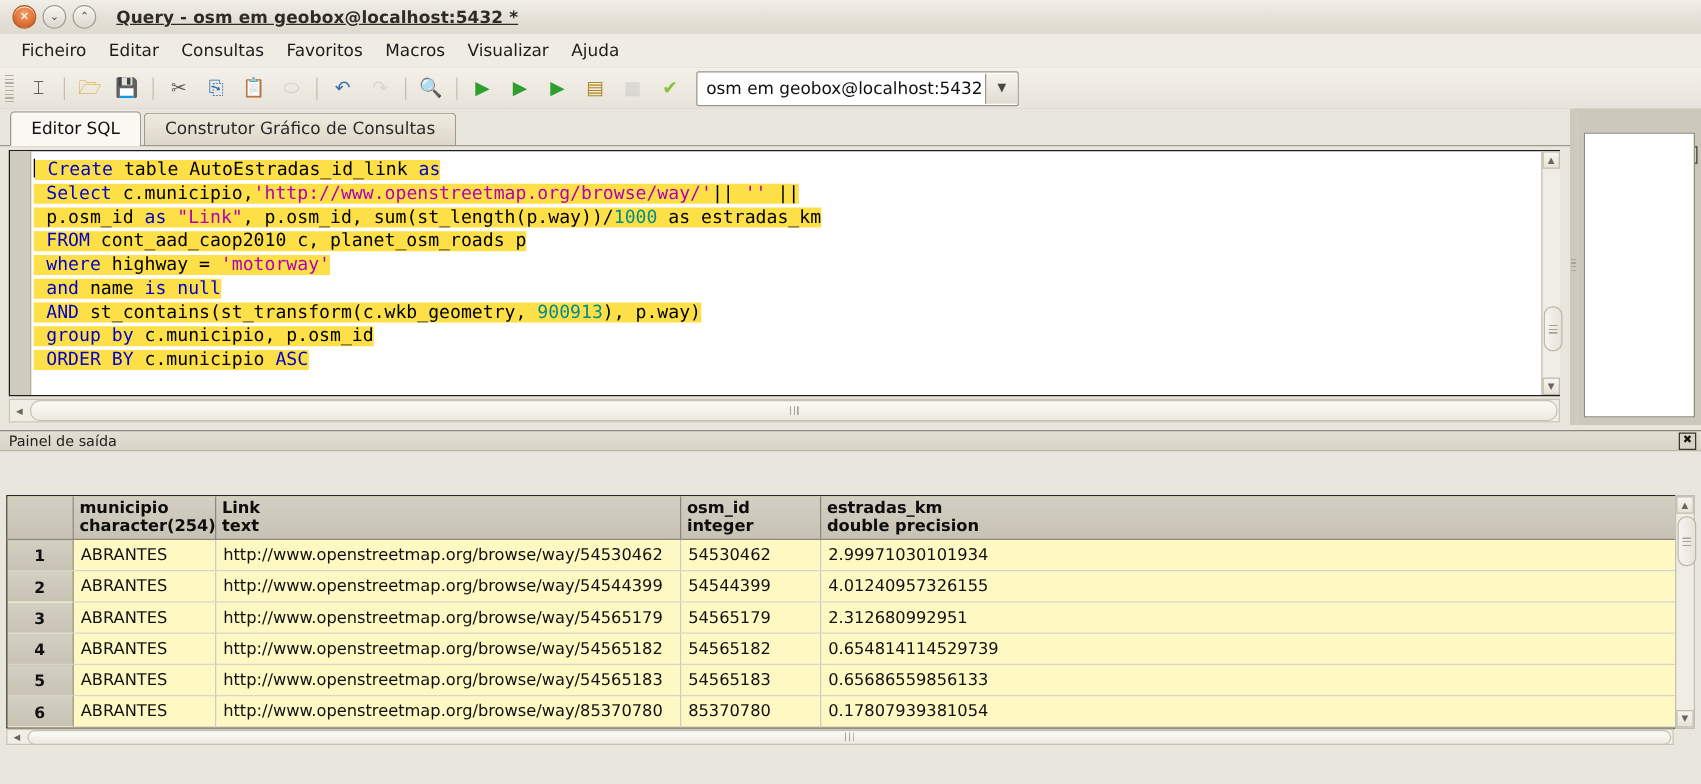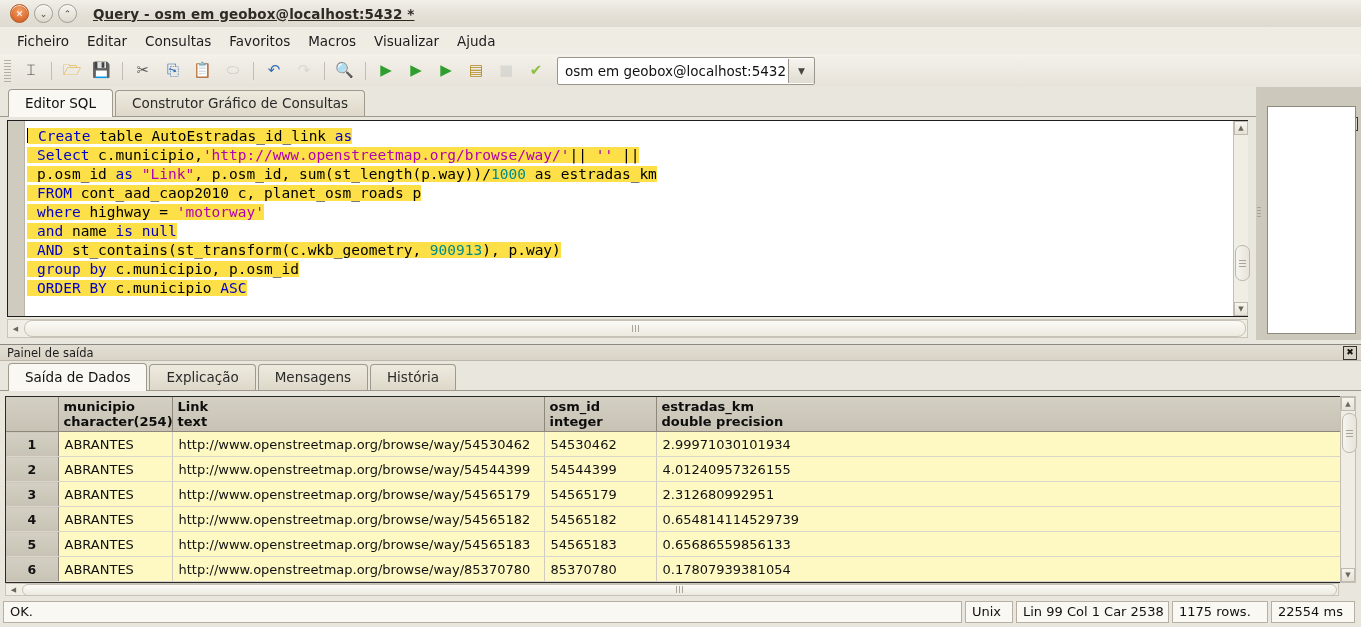--- a/index.html
+++ b/index.html
@@ -407,26 +407,20 @@
     </div>
     <div class="rdock-body"></div>
   </div>
 
   <div class="outpanel">
     <div class="outhead">
       <span>Painel de saída</span>
       <span class="outhead-close">✖</span>
     </div>
 
-    <div class="outtabs">
-      <div class="tab active">Saída de Dados</div>
-      <div class="tab">Explicação</div>
-      <div class="tab">Mensagens</div>
-      <div class="tab">História</div>
-    </div>
 
     <div class="gridwrap">
       <table class="grid" id="result-grid">
           <thead>
             <tr>
               <th class="rownum-h" style="width: 52px;">
                 <span class="t2"></span>
                 <span class="t2"></span>
               </th>
               <th style="width: 114px;">
@@ -503,21 +497,14 @@
     </div>
 
     <div class="grid-hscroll">
       <div class="hs-arrow">◀</div>
       <div class="hs-thumb" style="height:10px">
         <span class="sb-grip-h"></span>
       </div>
     </div>
   </div>
 
-  <div class="statusbar">
-    <div class="sfield grow">OK.</div>
-    <div class="sfield" style="width:48px">Unix</div>
-    <div class="sfield" style="width:153px">Lin 99 Col 1 Car 2538</div>
-    <div class="sfield" style="width:96px">1175 rows.</div>
-    <div class="sfield" style="width:84px">22554 ms</div>
-  </div>
 
 </div>
 
 </body></html>

